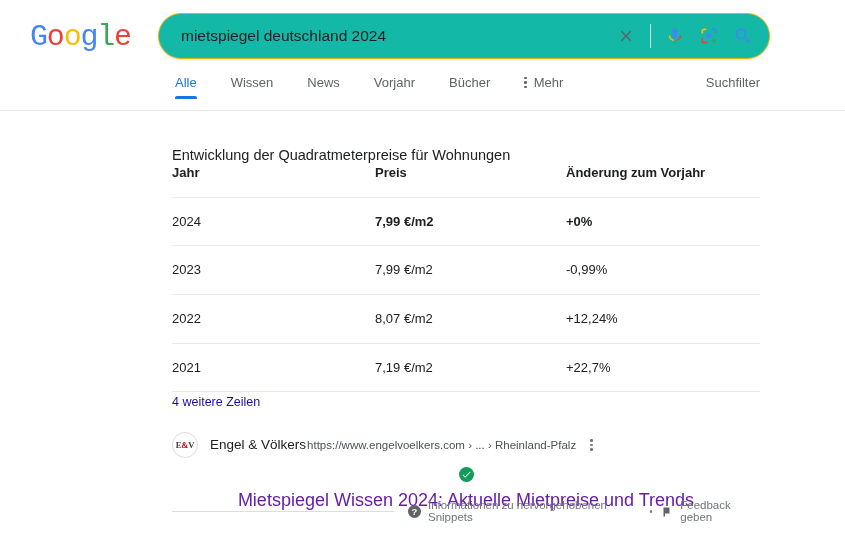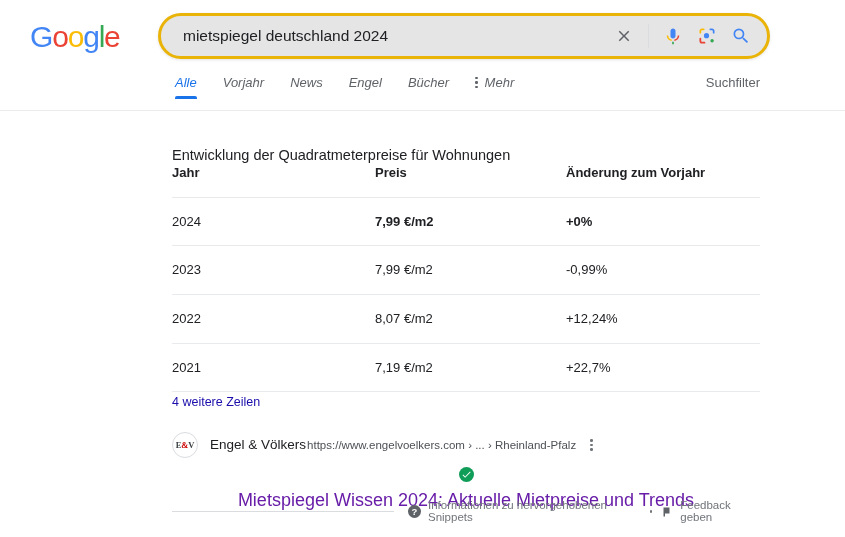--- a/index.html
+++ b/index.html
@@ -12,33 +12,33 @@
     overflow: hidden;
   }
   #page { position: relative; width: 845px; height: 537px; background:#fff; }
 
   
   .header { position: relative; height: 110px; }
 
   .logo {
     position: absolute; left: 30px; top: 22px;
     font-size: 30px; letter-spacing: -1.2px;
-    font-family: Liberation Sans, sans-serif;
+    font-family: Liberation Mono, monospace;
     line-height: 1;
     user-select: none;
   }
   .logo span { font-weight: 400; }
   .l-b { color:#4285F4; } .l-r { color:#EA4335; }
   .l-y { color:#FBBC05; } .l-g { color:#34A853; }
 
   .searchbar {
     position: absolute; left: 158px; top: 13px;
     width: 612px; height: 46px;
-    border: 3px solid #eab308; border-radius: 24px;
-    background: #e5e5e5;
+    border: 1px solid #eab308; border-radius: 24px;
+    background: #14b8a6;
     box-shadow: 0 1px 3px rgba(32,33,36,.12);
     display: flex; align-items: center;
   }
   .search-input {
     flex: 1; border: none; outline: none; background: transparent;
     font-size: 15.5px; color: #202124; padding: 0 14px 0 22px;
     font-family: "Liberation Sans", sans-serif;
   }
   .sb-btn {
     display:flex; align-items:center; justify-content:center;
@@ -46,21 +46,21 @@
   }
   .sb-divider { width:1px; height:24px; background:#dadce0; margin:0 7px; flex:none; }
   .sb-pad { width: 9px; flex:none; }
 
   
   .tabs {
     position: absolute; left: 0; top: 76px; width: 845px; height: 34px;
   }
   .tabrow {
     position: absolute; left: 175px; top: 0;
-    display: flex; align-items: center; gap: 0; font-style: italic;
+    display: flex; align-items: center; gap: 8px;
   }
   .tab {
     font-size: 13px; color: #5f6368; padding: 0 13px 10px 13px;
     cursor: pointer; white-space: nowrap; line-height: 1;
     position: relative;
   }
   .tab:first-child { padding-left: 0; }
   .tab.active { color: #1a73e8; }
   .tab.active::after {
     content:""; position:absolute; left:0; right:13px; bottom:0;
@@ -190,23 +190,23 @@
         <svg width="20" height="20" viewBox="0 0 24 24">
           <path fill="#4285f4" d="M15.5 14h-.79l-.28-.27A6.47 6.47 0 0 0 16 9.5 6.5 6.5 0 1 0 9.5 16c1.61 0 3.09-.59 4.23-1.57l.27.28v.79l5 4.99L20.49 19l-4.99-5zm-6 0C7.01 14 5 11.99 5 9.5S7.01 5 9.5 5 14 7.01 14 9.5 11.99 14 9.5 14z"></path>
         </svg>
       </div>
       <div class="sb-pad"></div>
     </div>
 
     <div class="tabs">
       <div class="tabrow">
         <div class="tab active">Alle</div>
+        <div class="tab">Wissen</div>
+        <div class="tab">News</div>
         <div class="tab">Vorjahr</div>
-        <div class="tab">News</div>
-        <div class="tab">Engel</div>
         <div class="tab">Bücher</div>
         <div class="tab-more">
           <span class="dots-v">
               <i></i>
               <i></i>
               <i></i>
             </span>
           <span class="lbl">Mehr</span>
         </div>
       </div>

